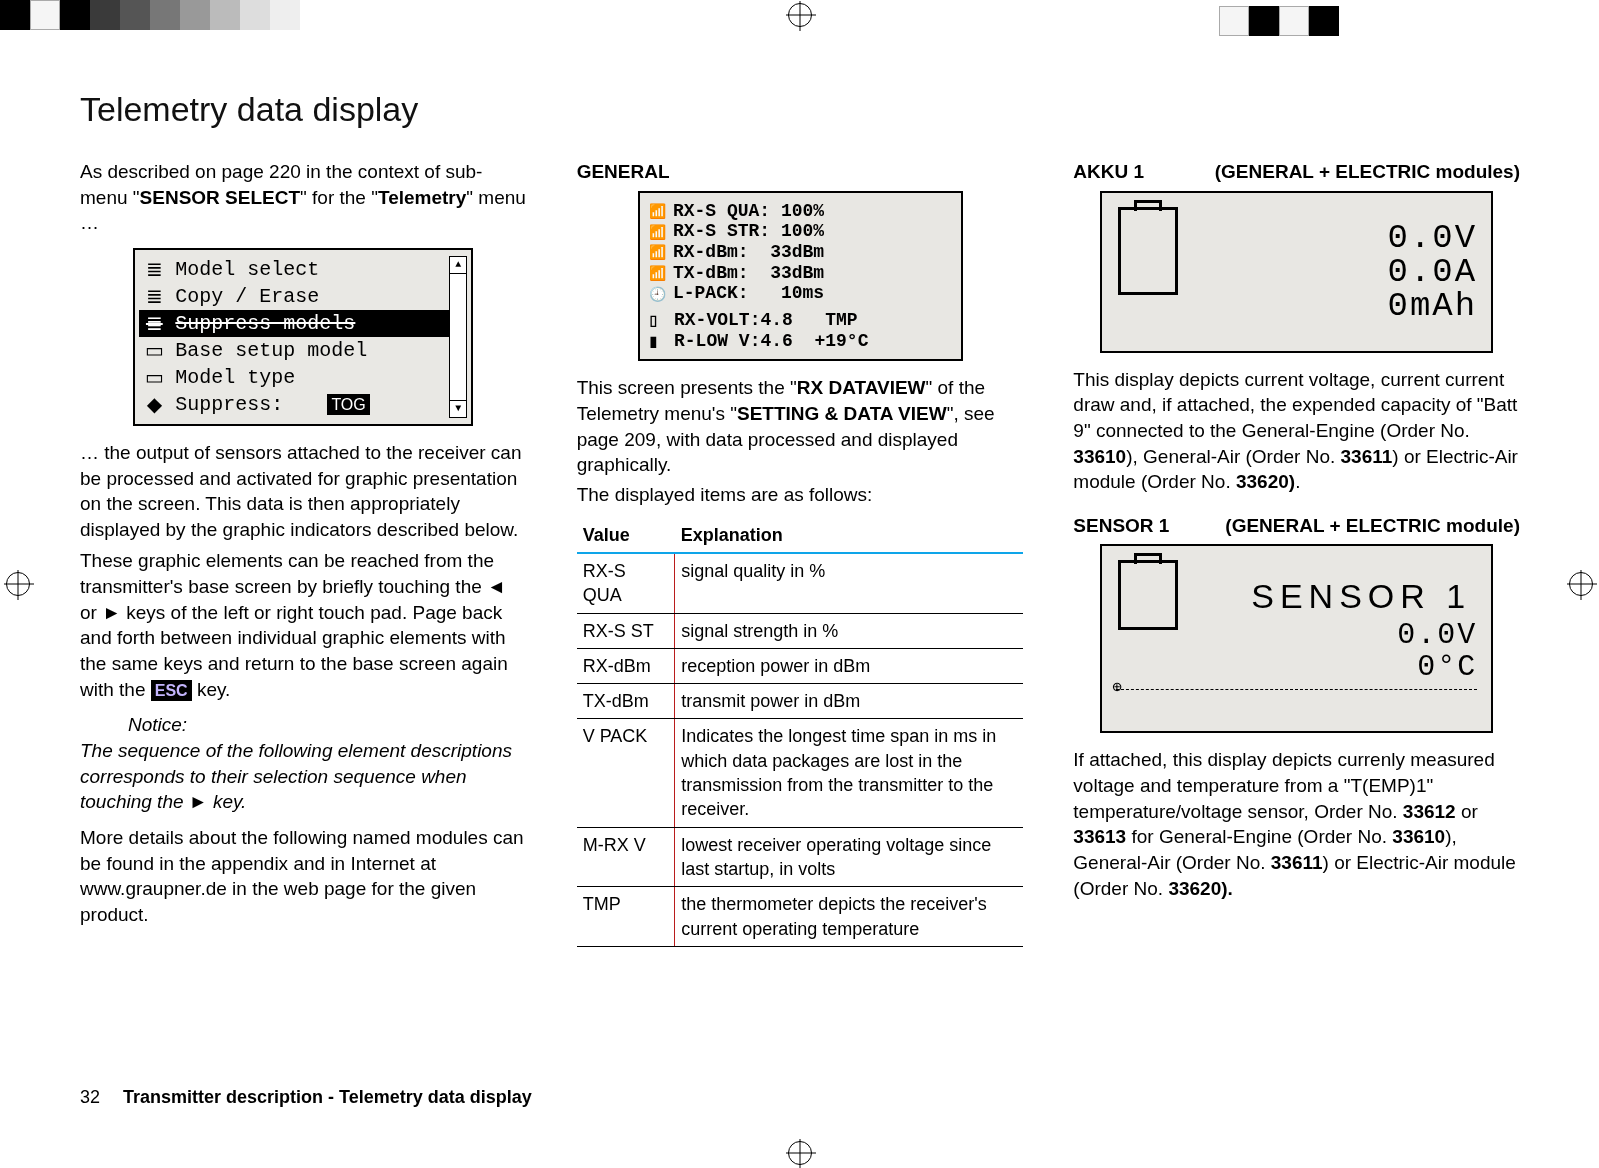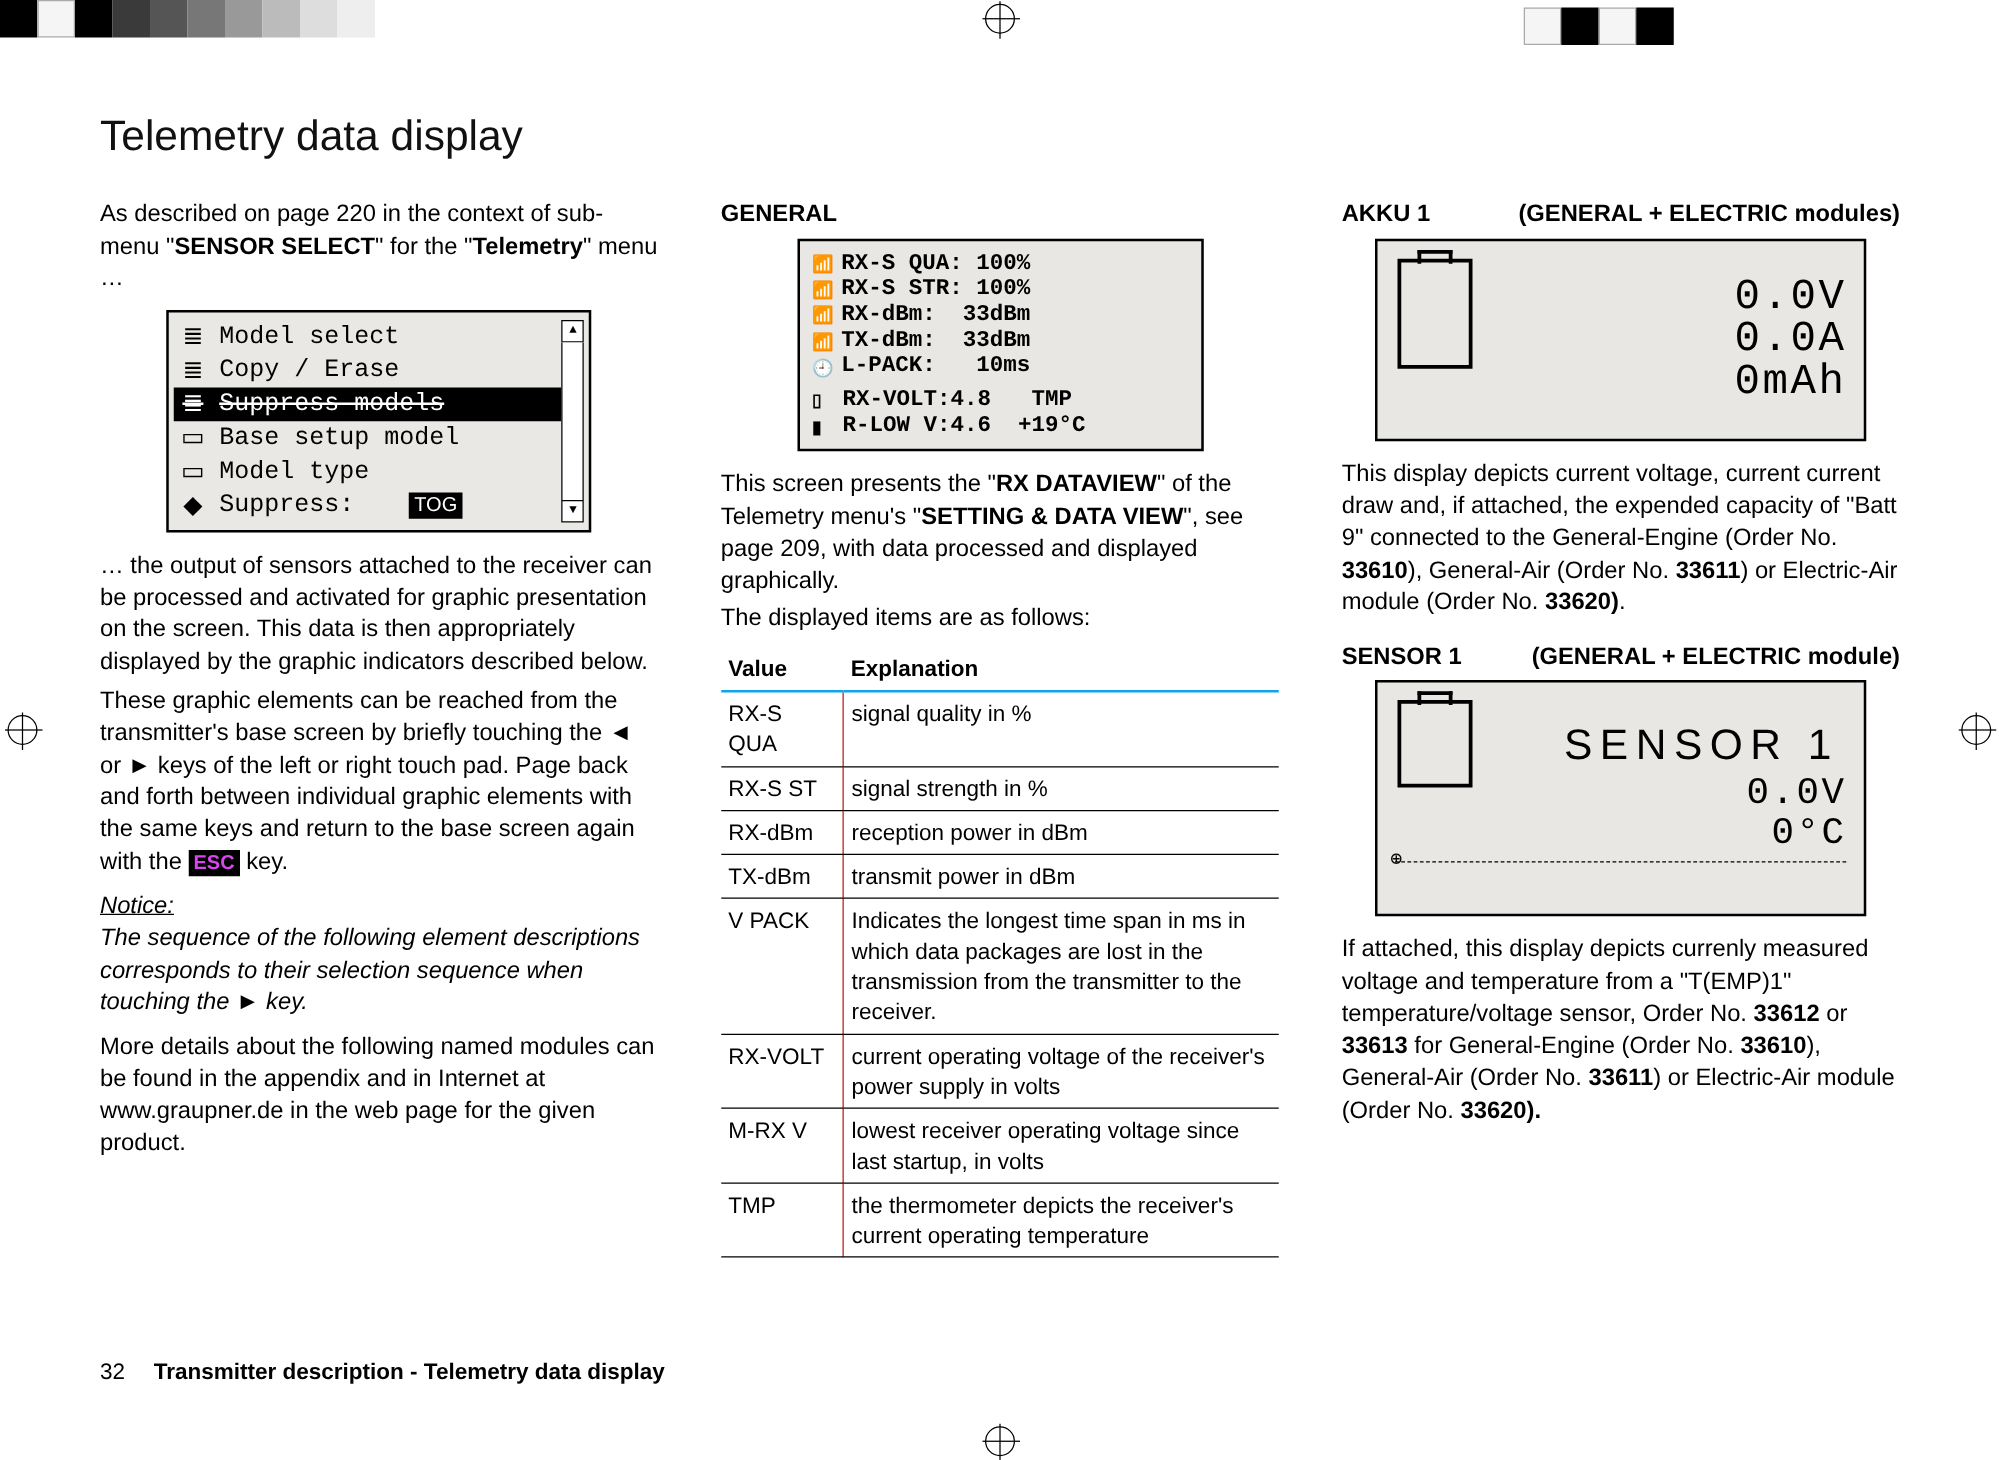--- a/index.html
+++ b/index.html
@@ -36,23 +36,23 @@
   .menu-icon { width:22px; text-align:center; font-family:Arial,sans-serif; }
   .menu-row.inverted { background:#000; color:#fff; }
   .menu-row.inverted span { text-decoration:line-through; }
   .menu-scroll { position:absolute; right:4px; top:6px; bottom:6px; width:18px; display:flex; flex-direction:column; }
   .scroll-btn { height:18px; border:1px solid #000; font-size:10px; line-height:16px; text-align:center; background:#fff; }
   .scroll-track { flex:1; border-left:1px solid #000; border-right:1px solid #000; background:#fff; }
   .scroll-track::after { content:""; display:block; width:100%; height:40%; background:none; }
   .tog-badge { background:#000; color:#fff; padding:0 4px; font-family:Arial,sans-serif; font-size:16px; }
 
   .bold { font-weight:700; }
-  .notice-h { font-style:italic; text-decoration:underline; margin-top:10px; }
+  .notice-h { font-style:italic; margin-top:10px;margin-left:48px; }
   .notice-body { font-style:italic; margin-bottom:10px; }
-  .esc-badge { display:inline-block; background:#000; color:#d946ef; font-weight:700; padding:0 4px; font-size:16px; }
+  .esc-badge { display:inline-block; background:#000; color:#c4b5fd; font-weight:700; padding:0 4px; font-size:16px; }
 
   h3.panel-title { font-size:19px; font-weight:700; margin-bottom:6px; }
   h3.panel-title .subtitle { font-weight:700; }
 
   .receiver-lcd { width:325px; margin:0 auto 14px auto; border:2px solid #000; background:#e8e7e3; padding:8px 10px; font-family:"Courier New",monospace; font-size:18px; font-weight:700; line-height:1.15; }
   .receiver-lcd .rline { display:flex; align-items:center; gap:6px; white-space:pre; }
   .sig-ico { font-family:Arial,sans-serif; font-size:14px; }
 
   .val-table { width:100%; margin-top:10px; border-collapse:collapse; font-size:18px; }
   .val-table th { text-align:left; border-bottom:2px solid #0ea5e9; padding:5px 6px; font-weight:700; }
@@ -195,24 +195,20 @@
             </tr>
           <tr>
               <td class="vcol">TX-dBm</td>
               <td>transmit power in dBm</td>
             </tr>
           <tr>
               <td class="vcol">V PACK</td>
               <td>Indicates the longest time span in ms in which data packages are lost in the transmission from the transmitter to the receiver.</td>
             </tr>
           <tr>
-              <td class="vcol">RX-VOLT</td>
-              <td>current operating voltage of the receiver's power supply in volts</td>
-            </tr>
-          <tr>
               <td class="vcol">M-RX V</td>
               <td>lowest receiver operating voltage since last startup, in volts</td>
             </tr>
           <tr>
               <td class="vcol">TMP</td>
               <td>the thermometer depicts the receiver's current operating temperature</td>
             </tr>
         </tbody>
       </table>
     </div>

